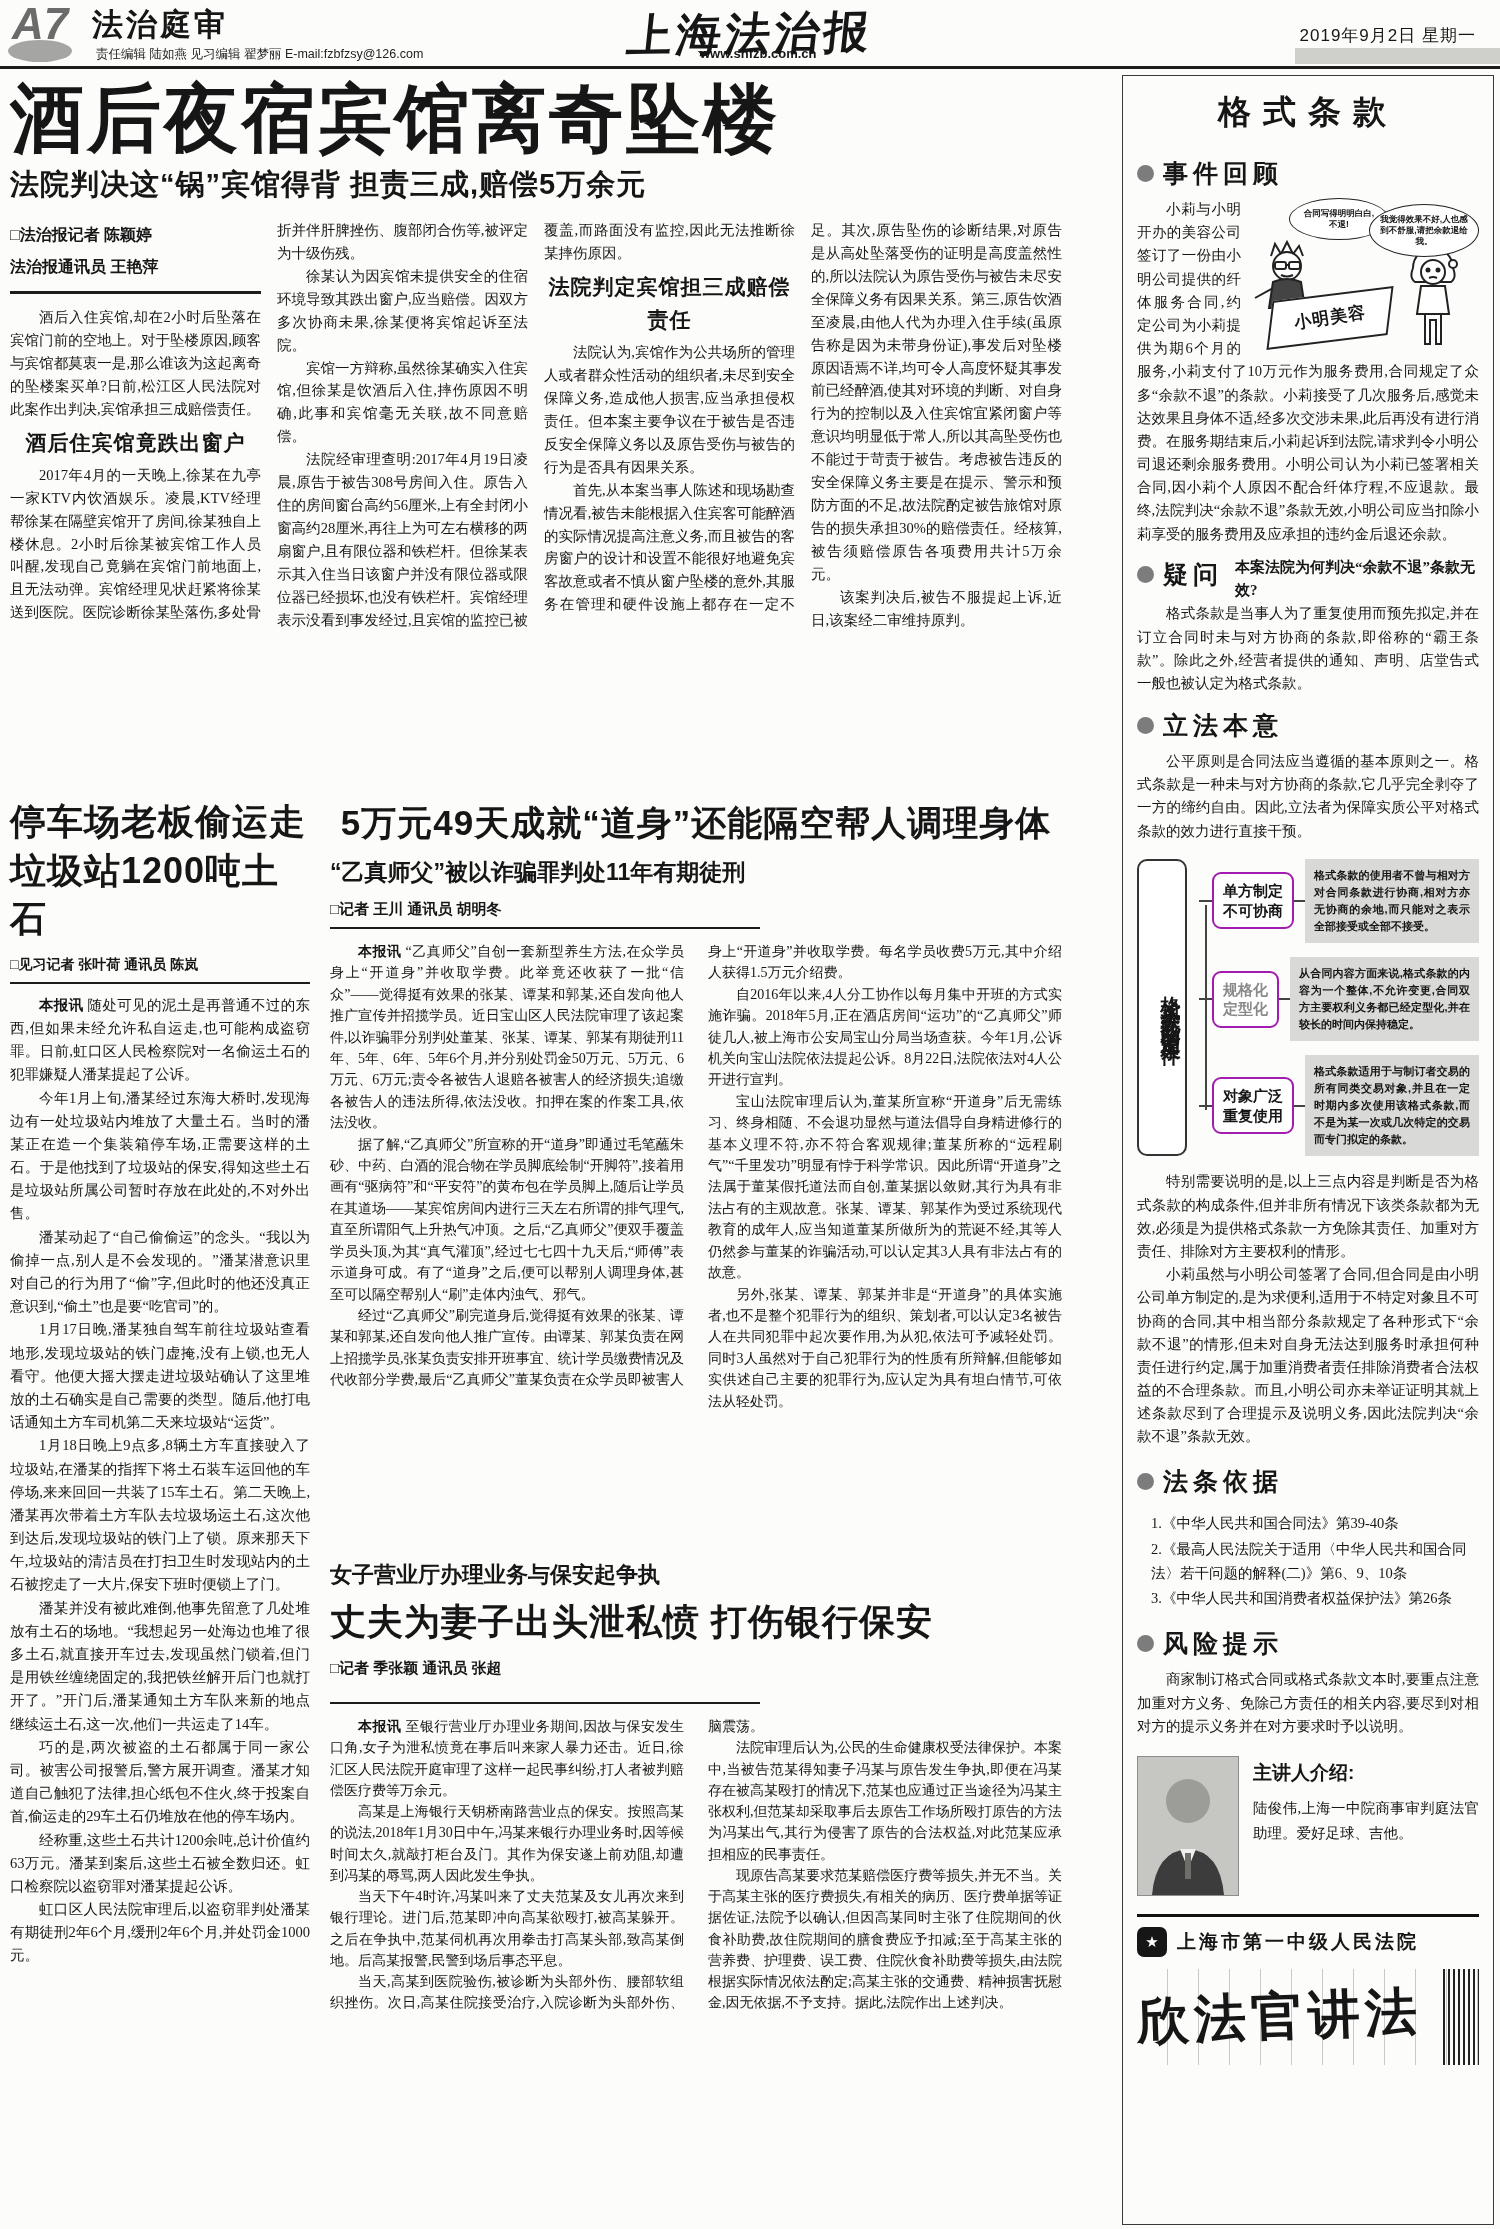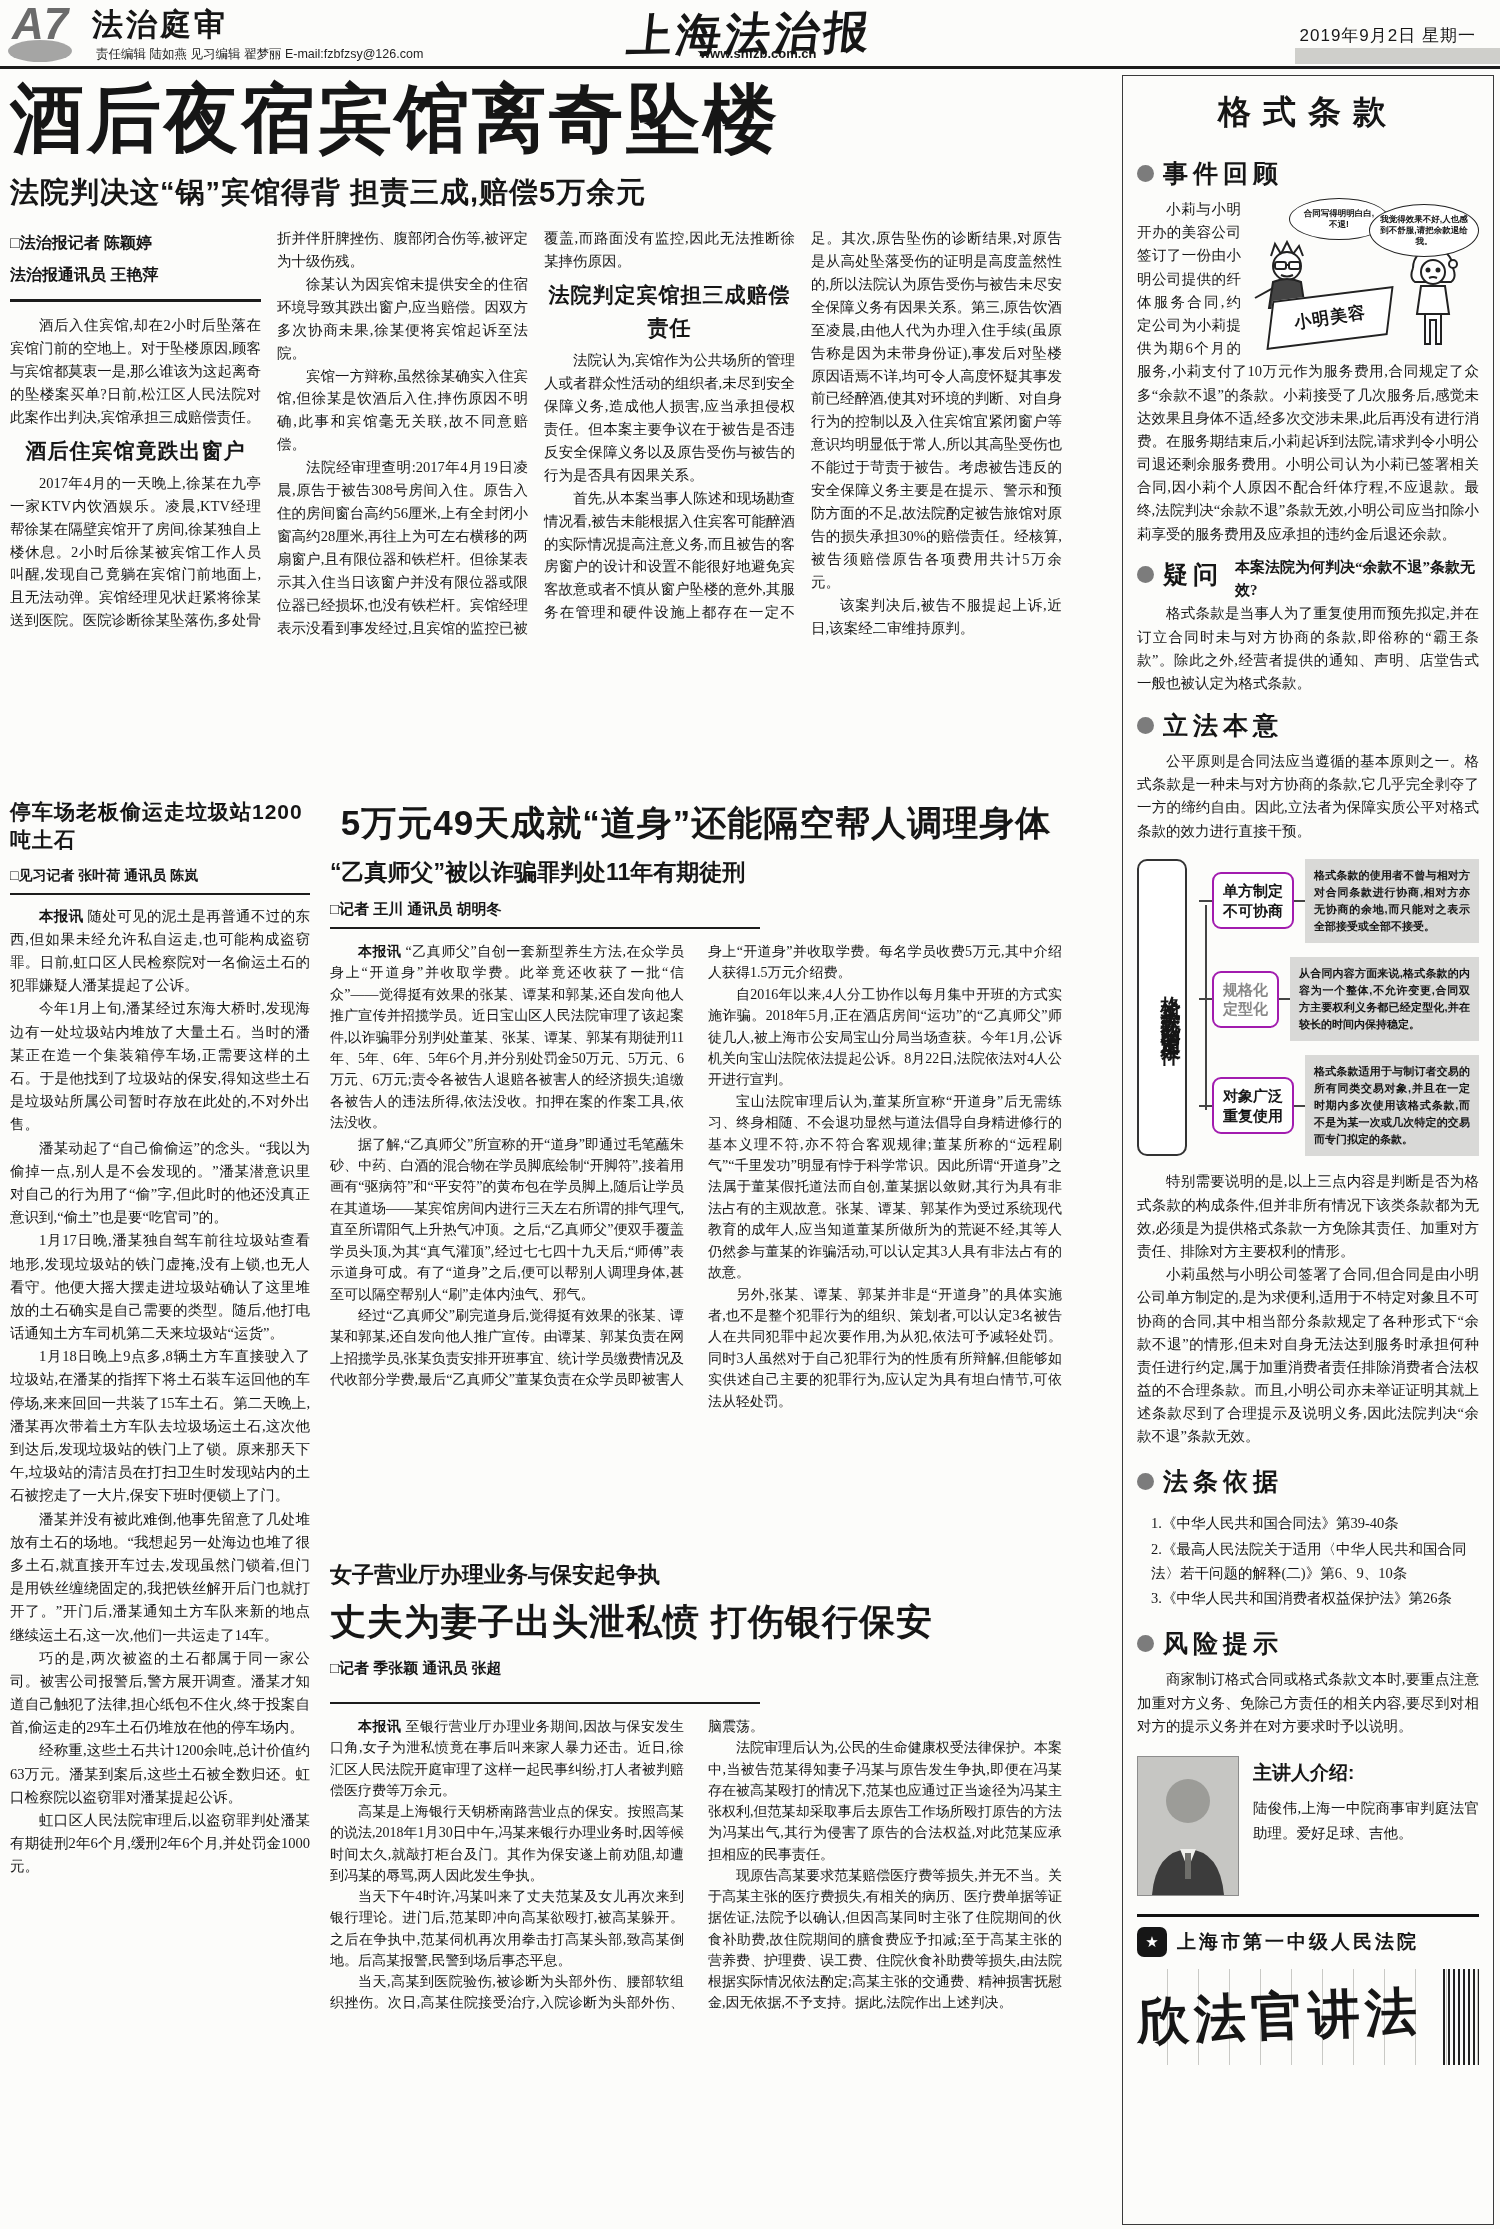--- a/index.html
+++ b/index.html
@@ -21,28 +21,28 @@
   .website{position:absolute;left:700px;top:46px;font-size:13px;font-weight:700;}
 
   
   .bodytext p{margin:0;text-indent:2em;text-align:justify;}
   .lede-label{font-weight:700;font-family:"Liberation Sans",sans-serif;}
   .byline-box{font-weight:700;border-bottom:3px solid #1c1c1c;}
 
   
   .lead{position:absolute;left:10px;top:76px;width:1052px;}
   .lead-headline{margin:0;font-size:74px;font-weight:900;letter-spacing:3px;line-height:1.15;}
-  .lead-deck{margin:12px 0 14px;font-size:29px;font-weight:800;letter-spacing:1px;}
+  .lead-deck{margin:4px 0 14px;font-size:29px;font-weight:800;letter-spacing:1px;}
   .lead-body{column-count:4;column-gap:16px;height:556px;overflow:hidden;font-size:14.5px;line-height:1.58;}
   .lead-byline{font-size:16px;line-height:2;padding-bottom:8px;margin-bottom:12px;}
   .inhead{font-size:21px;font-weight:900;text-align:center;margin:5px 0;letter-spacing:1px;}
 
   
   .article2{position:absolute;left:10px;top:798px;width:300px;}
-  .a2-title{margin:0 0 12px;font-size:21px;font-weight:900;line-height:1.35;letter-spacing:1px;}
+  .a2-title{margin:0 0 12px;font-size:36px;font-weight:900;line-height:1.35;letter-spacing:1px;}
   .a2-byline{font-size:14px;padding-bottom:8px;margin-bottom:10px;border-bottom:2.5px solid #1c1c1c;}
   .a2-body{font-size:14.5px;line-height:1.6;}
 
   
   .article3{position:absolute;left:330px;top:800px;width:732px;}
   .a3-title{margin:0 0 10px;font-size:35px;font-weight:900;text-align:center;letter-spacing:1px;}
   .a3-sub{margin:0 0 12px;font-size:23px;font-weight:800;}
   .a3-byline{width:430px;font-size:15px;padding-bottom:8px;border-bottom:2.5px solid #1c1c1c;}
   .a3-body{margin-top:12px;column-count:2;column-gap:24px;height:628px;overflow:hidden;font-size:14px;line-height:1.53;}
 

